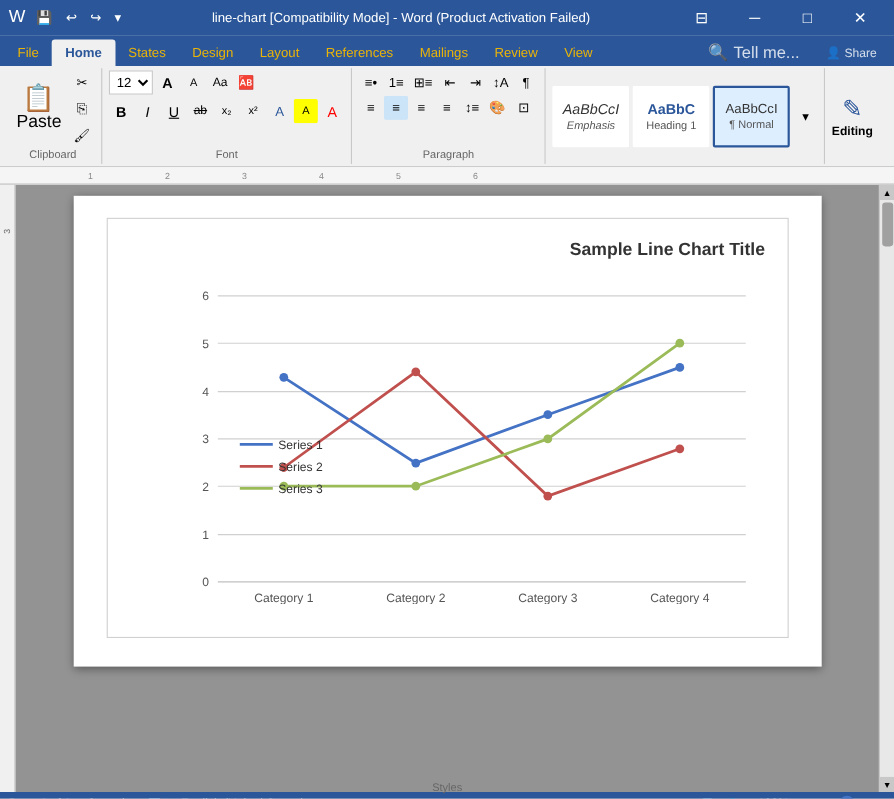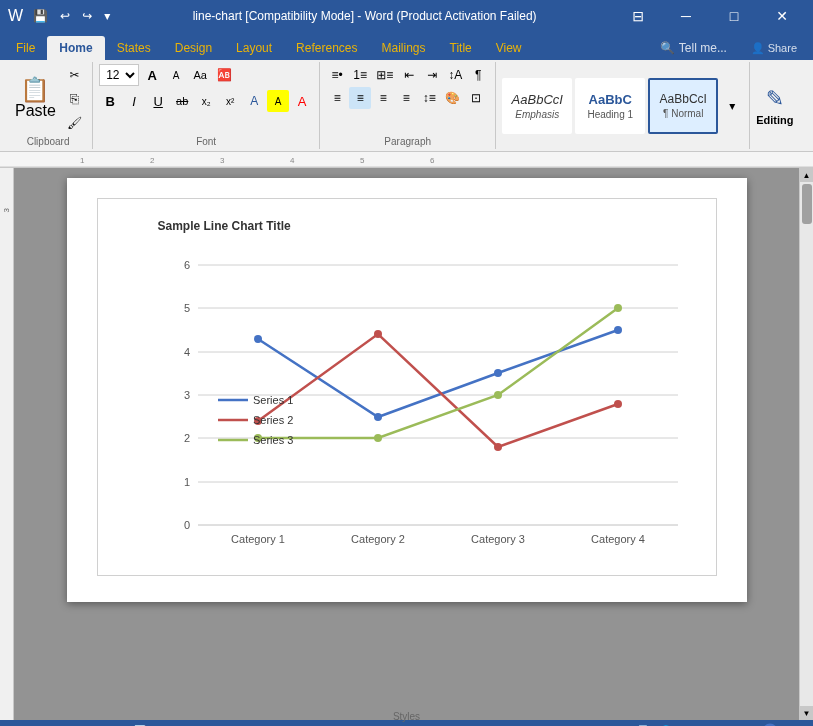--- a/index.html
+++ b/index.html
@@ -183,24 +183,24 @@
 </div>
 
 <div class="ribbon-tabs">
   <div class="ribbon-tab">File</div>
   <div class="ribbon-tab active">Home</div>
   <div class="ribbon-tab">States</div>
   <div class="ribbon-tab">Design</div>
   <div class="ribbon-tab">Layout</div>
   <div class="ribbon-tab">References</div>
   <div class="ribbon-tab">Mailings</div>
-  <div class="ribbon-tab">Title</div>
+  <div class="ribbon-tab">Review</div>
   <div class="ribbon-tab">View</div>
   <div style="flex:1"></div>
-  <div class="ribbon-tab" style="color:rgba(255,255,255,0.8); font-size:12px;">🔍 Tell me...</div>
+  <div class="ribbon-tab" style="color:rgba(255,255,255,0.8); font-size:15px;">🔍 Tell me...</div>
   <div class="ribbon-tab" style="color:rgba(255,255,255,0.8); font-size:11px;">👤 Share</div>
 </div>
 
 <div class="ribbon-main">
 
   <div class="ribbon-group">
     <div class="ribbon-group-content">
       <div style="display:flex; flex-direction:column; align-items:center; cursor:pointer; padding:2px 4px; border:1px solid transparent; border-radius:2px;">
         <span style="font-size:24px; line-height:1; color:#2b579a;">📋</span>
         <span style="font-size:16px;">Paste</span>
@@ -309,21 +309,21 @@
 
   <div style="width:14px; background:#f0f0f0; border-right:1px solid #c8c8c8; position:relative;">
     <div style="position:absolute; left:2px; top:40px; font-size:8px; color:#666; writing-mode:vertical-rl; transform:rotate(180deg);">3</div>
   </div>
 
   <div style="flex:1; overflow-y:scroll; padding:10px 20px; background:#939393;">
 
     <div style="background:white; width:680px; margin:0 auto; box-shadow:0 2px 8px rgba(0,0,0,0.4); padding:20px 30px;">
 
       <div style="border:1px solid #d0d0d0; padding:20px 20px 30px 60px; position:relative; background:white;">
-        <div style="text-align:left; font-size:12px; font-weight:600; margin-bottom:12px; color:#333; font-family:Arial,sans-serif;">Sample Line Chart Title</div>
+        <div style="text-align:right; font-size:16px; font-weight:600; margin-bottom:12px; color:#333; font-family:Arial,sans-serif;">Sample Line Chart Title</div>
 
         <svg viewBox="0 0 560 300" width="560" height="300" style="font-family:Arial,sans-serif; display:block; margin:0 auto;">
 
           <line x1="40" y1="20" x2="520" y2="20" stroke="#d0d0d0" stroke-width="1"></line>
           <line x1="40" y1="63" x2="520" y2="63" stroke="#d0d0d0" stroke-width="1"></line>
           <line x1="40" y1="107" x2="520" y2="107" stroke="#d0d0d0" stroke-width="1"></line>
           <line x1="40" y1="150" x2="520" y2="150" stroke="#d0d0d0" stroke-width="1"></line>
           <line x1="40" y1="193" x2="520" y2="193" stroke="#d0d0d0" stroke-width="1"></line>
           <line x1="40" y1="237" x2="520" y2="237" stroke="#d0d0d0" stroke-width="1"></line>
           <line x1="40" y1="280" x2="520" y2="280" stroke="#c0c0c0" stroke-width="1"></line>

